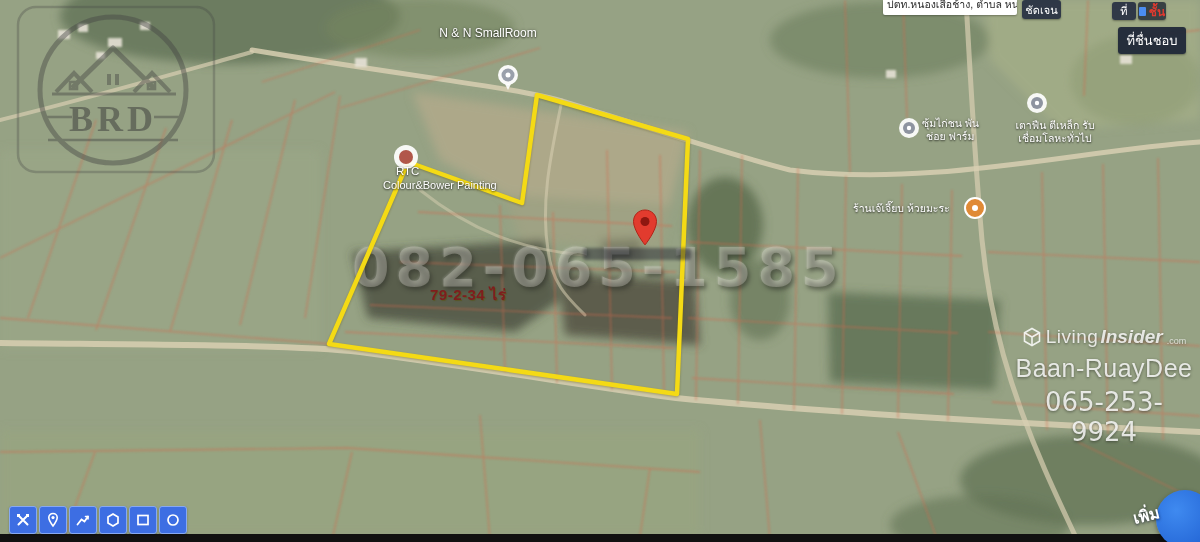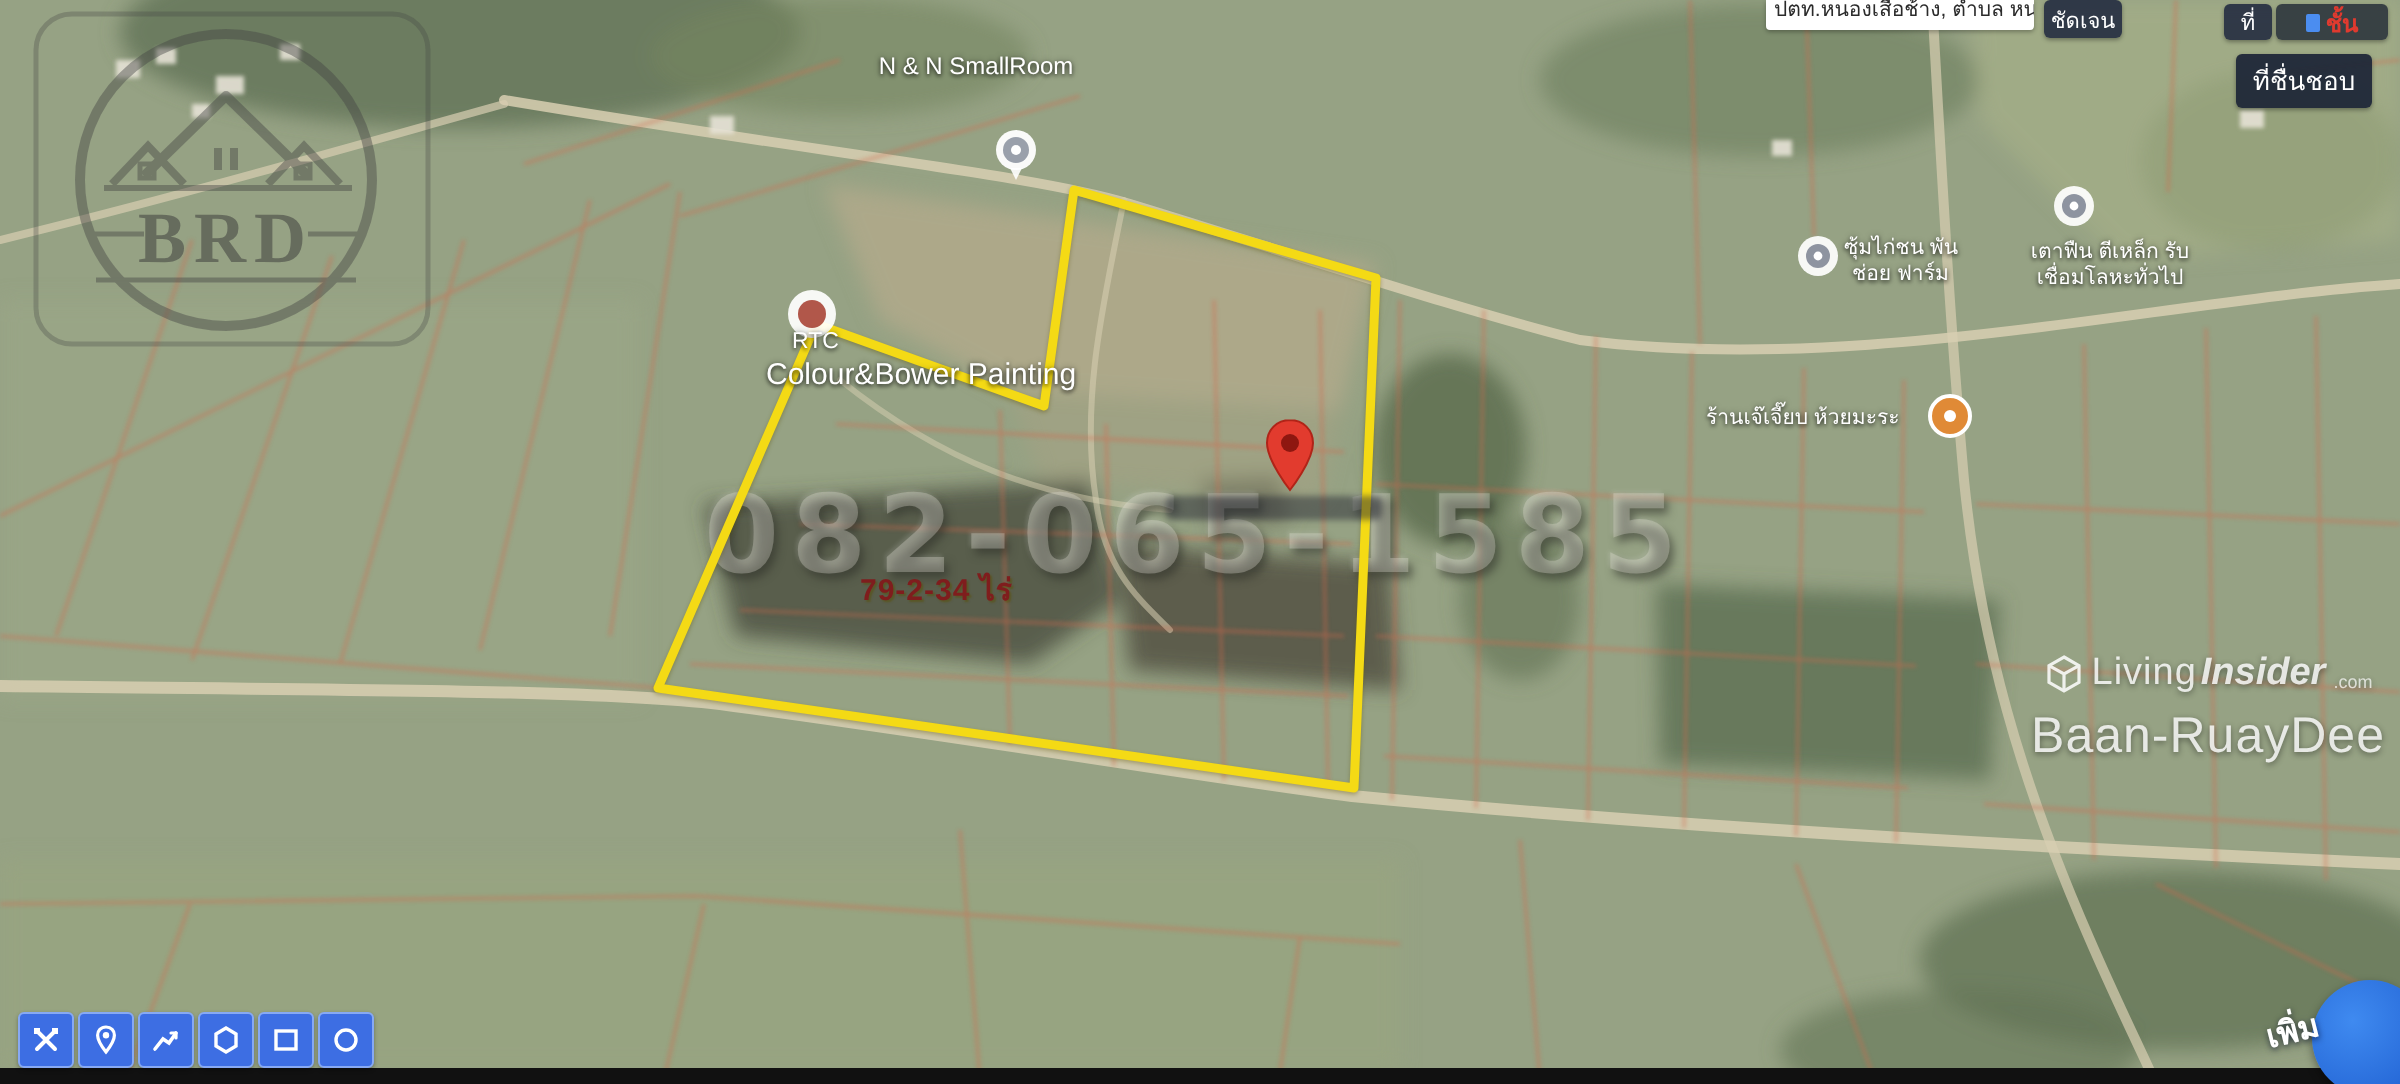--- a/index.html
+++ b/index.html
@@ -8,21 +8,21 @@
   .abs{position:absolute;}
   svg{display:block;}
   
   .searchbar{left:883px;top:0;width:134px;height:15px;background:#fff;overflow:hidden;
     border-radius:0 0 2px 2px;box-shadow:0 1px 2px rgba(0,0,0,.3);z-index:40;}
   .searchbar span{position:absolute;left:4px;top:-4px;font-size:10.5px;color:#2b2b2b;white-space:nowrap;}
   .btn-dark{background:rgba(38,47,66,.92);color:#fff;border-radius:3px;display:flex;
     align-items:center;justify-content:center;z-index:40;box-shadow:0 1px 2px rgba(0,0,0,.35);}
   .clear-btn{left:1022px;top:0;width:39px;height:19px;font-size:11px;}
   .pin-btn{left:1112px;top:2px;width:24px;height:18px;font-size:11px;}
-  .layers-btn{left:1138px;top:2px;width:56px;height:18px;font-size:12px;font-weight:bold;
+  .layers-btn{left:1138px;top:2px;width:28px;height:18px;font-size:12px;font-weight:bold;
     color:#e03a2f;background:rgba(22,30,46,.75);}
   .layers-btn .lyr-ic{width:7px;height:9px;background:#4b8df0;margin-right:3px;border-radius:1px;}
   .fav-btn{left:1118px;top:27px;width:68px;height:27px;font-size:13px;background:rgba(30,38,55,.94);}
   
   .brd{left:14px;top:4px;z-index:30;opacity:.85;}
   .phone-wm{left:352px;top:236px;font-size:54px;font-weight:bold;letter-spacing:6px;
     font-family:"DejaVu Sans",sans-serif;color:rgba(232,230,220,.30);
     text-shadow:2px 3px 4px rgba(45,48,40,.55),-1px -1px 2px rgba(255,255,255,.15);z-index:6;}
   .li-block{left:972px;top:326px;width:178px;text-align:center;color:rgba(255,255,255,.82);
     text-shadow:0 1px 3px rgba(0,0,0,.45);z-index:30;margin-left:43px;}
@@ -133,21 +133,21 @@
     <circle cx="13" cy="12" r="6.5" fill="#9aa0ab"></circle>
       <circle cx="13" cy="12" r="2.5" fill="#fff"></circle>
     <path d="M10,21 L16,21 L13,27 Z" fill="#fff" opacity=".9"></path>
   </svg>
 
   <svg class="abs" style="left:392px;top:144px;z-index:10" width="28" height="28" viewBox="0 0 28 28">
     <circle cx="14" cy="13" r="12" fill="#fff" opacity=".92"></circle>
     <circle cx="14" cy="13" r="7" fill="#a43b2c" opacity=".85"></circle>
   </svg>
   <div class="abs poi-label" style="left:396px;top:165px;font-size:11.5px;">RTC</div>
-  <div class="abs poi-label" style="left:383px;top:179px;font-size:15px;">Colour&amp;Bower Painting</div>
+  <div class="abs poi-label" style="left:383px;top:179px;font-size:11px;">Colour&amp;Bower Painting</div>
 
   <svg class="abs" style="left:898px;top:117px;z-index:10" width="22" height="22" viewBox="0 0 22 22">
     <circle cx="11" cy="11" r="10" fill="#fff" opacity=".92"></circle>
     <circle cx="11" cy="11" r="6" fill="#8e94a0"></circle>
       <circle cx="11" cy="11" r="2.2" fill="#fff"></circle>
   </svg>
   <div class="abs poi-label" style="left:922px;top:115px;font-size:10.5px;">ซุ้มไก่ชน พัน</div>
   <div class="abs poi-label" style="left:926px;top:128px;font-size:10.5px;">ช่อย ฟาร์ม</div>
 
   <svg class="abs" style="left:1026px;top:92px;z-index:10" width="22" height="22" viewBox="0 0 22 22">
@@ -194,20 +194,21 @@
         <g stroke="#fff" stroke-width="1.6" fill="none" opacity=".85">
           <path d="M10,1.5 L17.5,5.8 L17.5,14.2 L10,18.5 L2.5,14.2 L2.5,5.8 Z"></path>
           <path d="M2.5,5.8 L10,10 L17.5,5.8 M10,10 L10,18.5"></path>
         </g>
       </svg>
       <span class="li-light">Living</span>
         <span class="li-bold">Insider</span>
         <span class="li-com">.com</span>
     </div>
     <div class="li-agent">Baan-RuayDee</div>
+    <div class="li-phone">065-253-9924</div>
   </div>
 
   <div class="abs searchbar">
     <span>ปตท.หนองเสือช้าง, ตำบล หนองเสือช้าง อำเภอ</span>
   </div>
   <div class="abs btn-dark clear-btn">ชัดเจน</div>
   <div class="abs btn-dark pin-btn">ที่</div>
   <div class="abs btn-dark layers-btn">
     <span class="lyr-ic"></span>
     <span>ชั้น</span>

